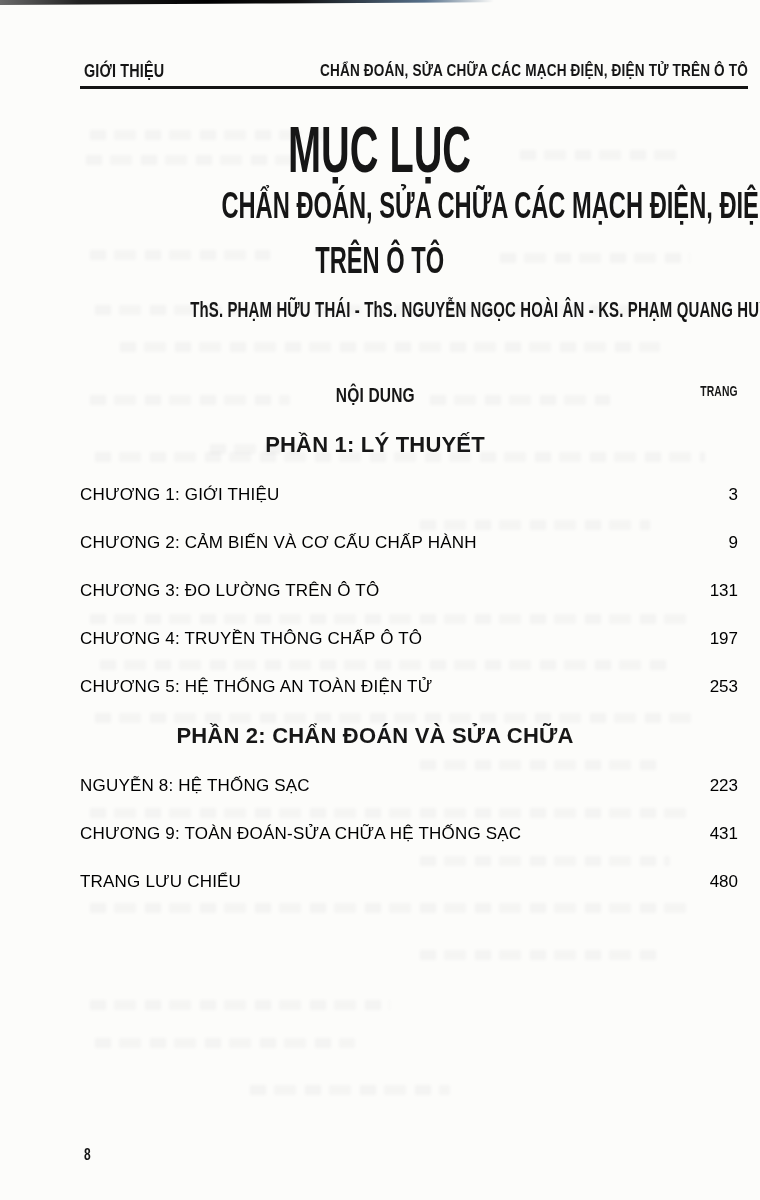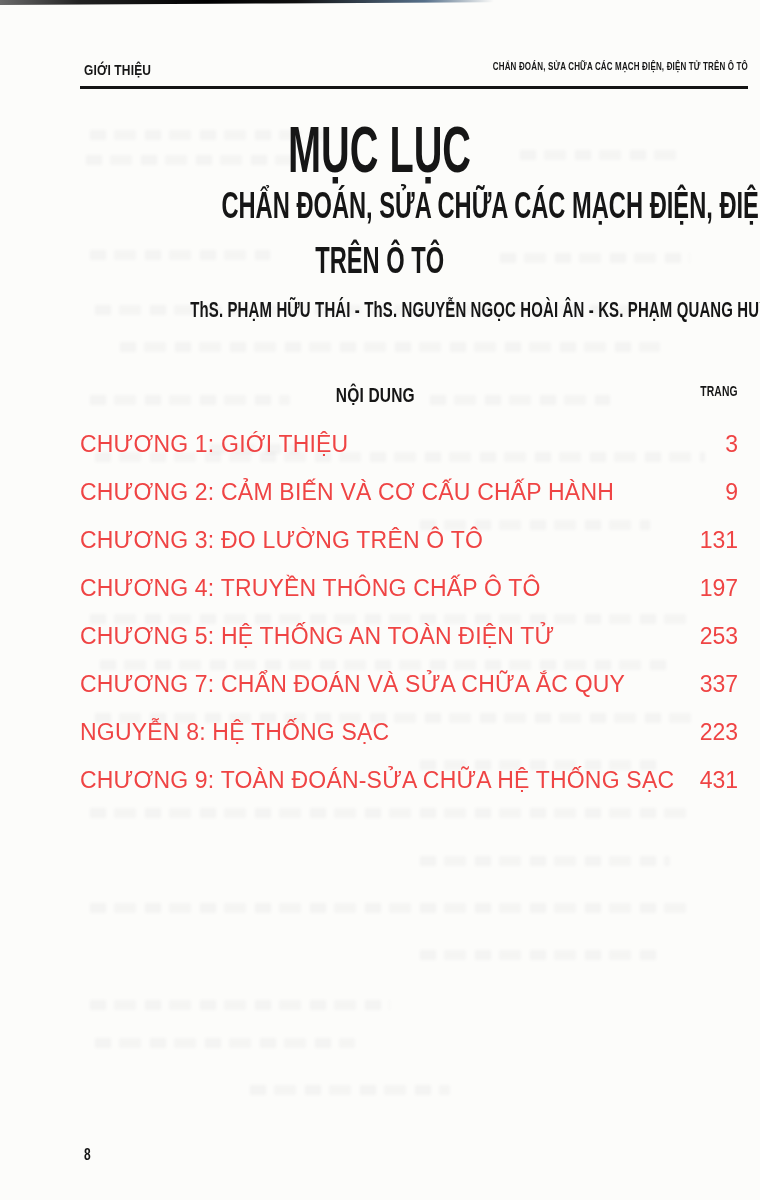--- a/index.html
+++ b/index.html
@@ -34,25 +34,25 @@
     transform: scaleX(0.8);
     transform-origin: center center;
     letter-spacing: 0.2px;
   }
   .origin-left  { transform-origin: left center; }
   .origin-right { transform-origin: right center; }
 
   .running-header { position: absolute; top: 61px; left: 0; right: 0; height: 22px; z-index: 2; }
   .running-header .hl {
     position: absolute; left: 84px; top: 0;
-    font-size: 15px;
+    font-size: 18px;
   }
   .running-header .hr {
     position: absolute; right: 12px; top: 0;
-    font-size: 10px;
+    font-size: 17px;
   }
   .header-rule {
     position: absolute; top: 86px; left: 80px; right: 12px;
     height: 3px; background: #141414; z-index: 2;
   }
 
   .title-block {
     position: absolute; left: 54px; width: 652px; top: 0;
     text-align: center; z-index: 2;
   }
@@ -83,22 +83,22 @@
     height: 24px;
     margin-bottom: 27px;
     letter-spacing: 0.2px;
     color: #171717;
   }
   .toc-row {
     position: relative;
     height: 22px;
     line-height: 22px;
     margin-bottom: 26px;
-    font-size: 23px;
-    color: #ef4444;
+    font-size: 17px;
+    color: #000000;
   }
   .toc-label { position: absolute; left: 0; top: 0; white-space: nowrap; letter-spacing: 0.2px; }
   .toc-page  { position: absolute; right: 0; top: 0; }
 
   .footer-pagenum {
     position: absolute; left: 84px; top: 1146px;
     font-size: 16px; z-index: 2;
   }
   .footer-pagenum .cond { transform: scaleX(0.75); }
 
@@ -150,51 +150,53 @@
   <div class="columns-row">
     <div class="col-content">
       <span class="cond">NỘI DUNG</span>
     </div>
     <div class="col-page">
       <span class="cond origin-right">TRANG</span>
     </div>
   </div>
 
   <div class="toc">
+      <div class="toc-heading">PHẦN 1: LÝ THUYẾT</div>
       <div class="toc-row">
         <span class="toc-label">CHƯƠNG 1: GIỚI THIỆU</span>
         <span class="toc-page">3</span>
       </div>
       <div class="toc-row">
         <span class="toc-label">CHƯƠNG 2: CẢM BIẾN VÀ CƠ CẤU CHẤP HÀNH</span>
         <span class="toc-page">9</span>
       </div>
       <div class="toc-row">
         <span class="toc-label">CHƯƠNG 3: ĐO LƯỜNG TRÊN Ô TÔ</span>
         <span class="toc-page">131</span>
       </div>
       <div class="toc-row">
         <span class="toc-label">CHƯƠNG 4: TRUYỀN THÔNG CHẤP Ô TÔ</span>
         <span class="toc-page">197</span>
       </div>
       <div class="toc-row">
         <span class="toc-label">CHƯƠNG 5: HỆ THỐNG AN TOÀN ĐIỆN TỬ</span>
         <span class="toc-page">253</span>
       </div>
-      <div class="toc-row">
-        <span class="toc-label">CHƯƠNG 7: CHẨN ĐOÁN VÀ SỬA CHỮA ẮC QUY</span>
-        <span class="toc-page">337</span>
-      </div>
+      <div class="toc-heading">PHẦN 2: CHẨN ĐOÁN VÀ SỬA CHỮA</div>
       <div class="toc-row">
         <span class="toc-label">NGUYỄN 8: HỆ THỐNG SẠC</span>
         <span class="toc-page">223</span>
       </div>
       <div class="toc-row">
         <span class="toc-label">CHƯƠNG 9: TOÀN ĐOÁN-SỬA CHỮA HỆ THỐNG SẠC</span>
         <span class="toc-page">431</span>
+      </div>
+      <div class="toc-row">
+        <span class="toc-label">TRANG LƯU CHIỂU</span>
+        <span class="toc-page">480</span>
       </div>
     </div>
 
   <div class="footer-pagenum">
     <span class="cond origin-left">8</span>
   </div>
 
 <div class="ghost" style="left: 90px; top: 130px; width: 240px;"></div>
     <div class="ghost" style="left: 86px; top: 155px; width: 210px;"></div>
     <div class="ghost" style="left: 520px; top: 150px; width: 160px;"></div>

